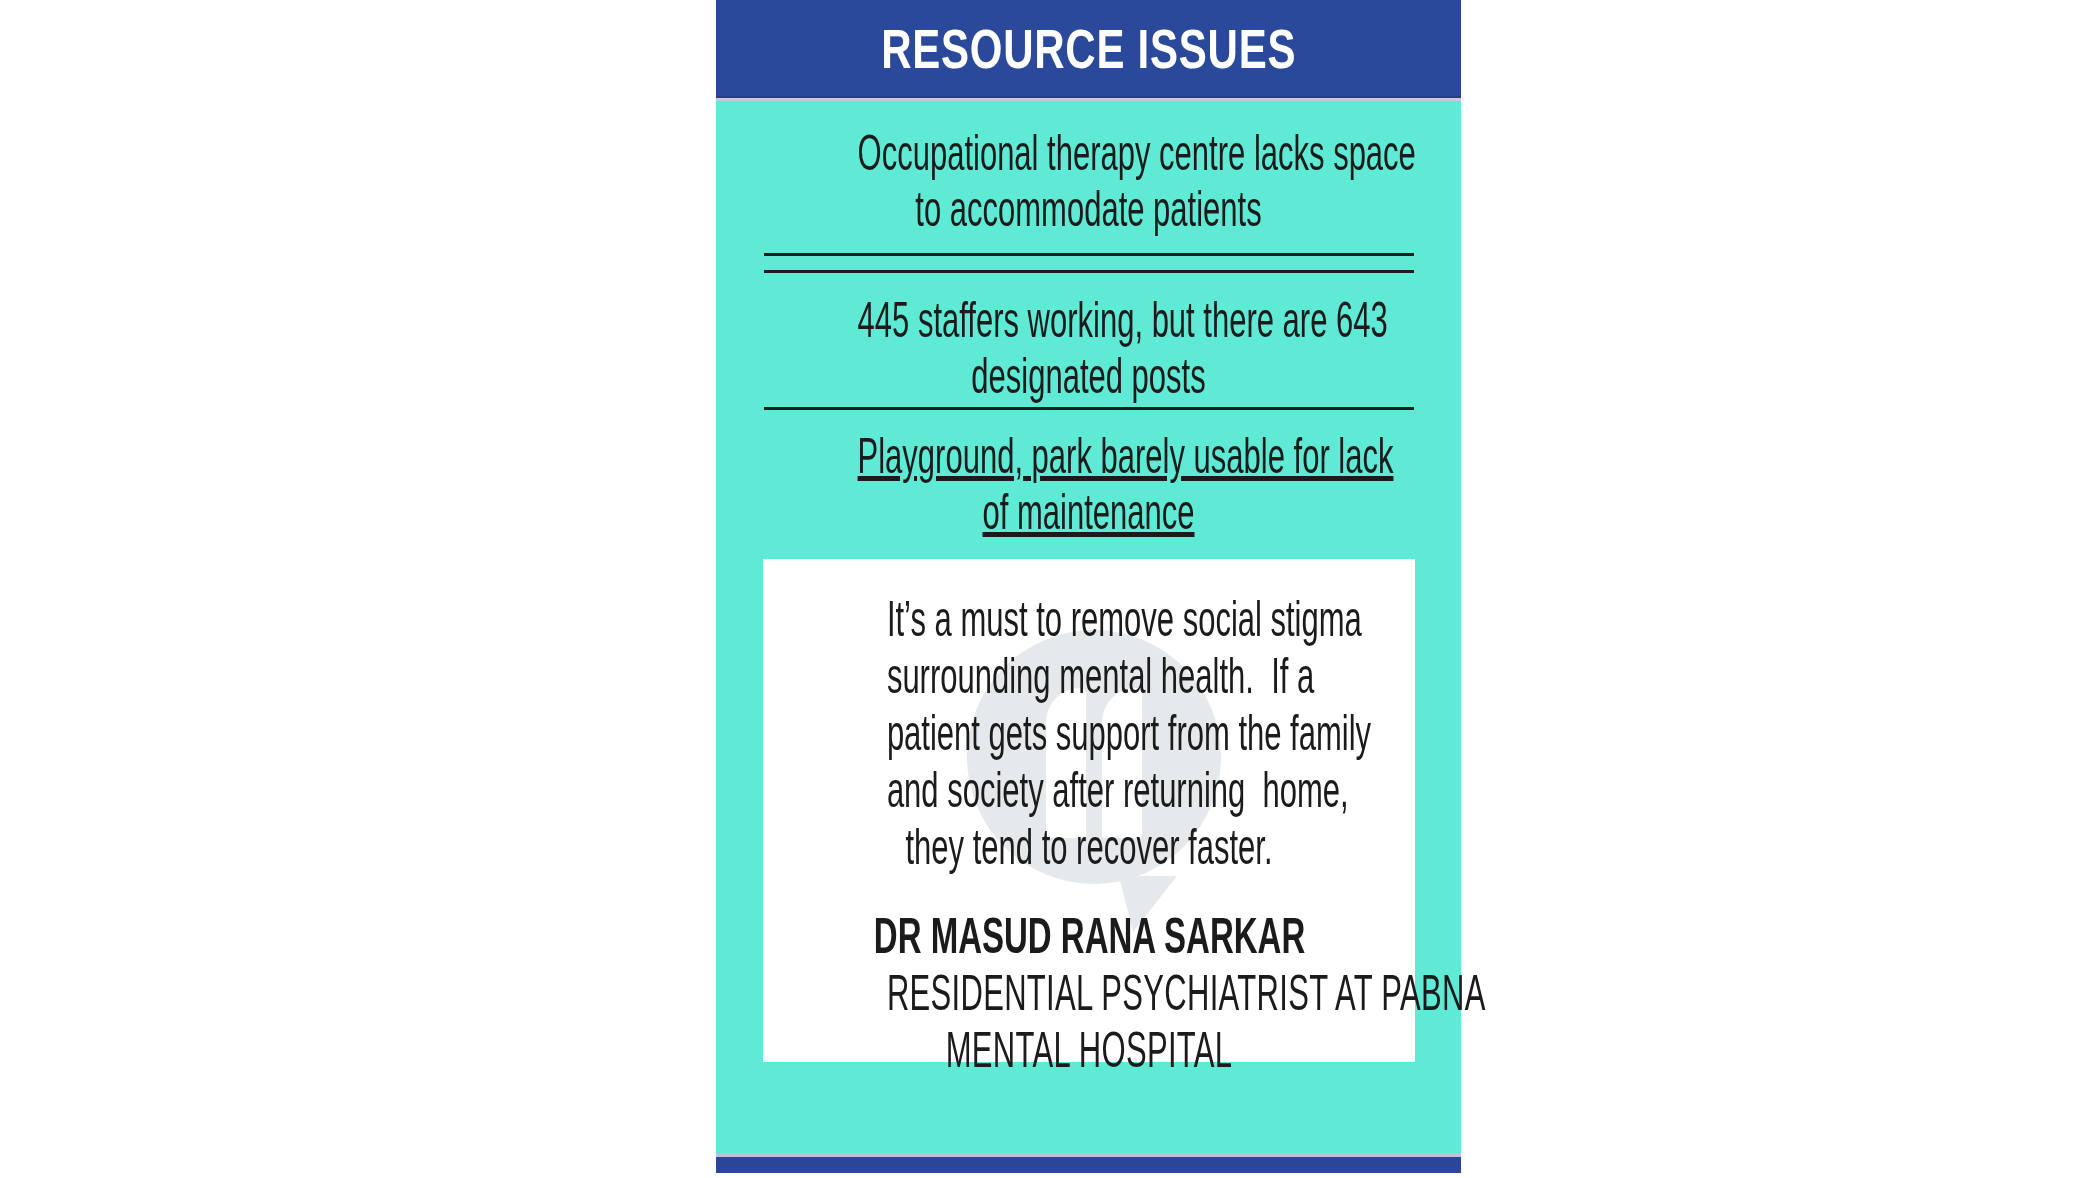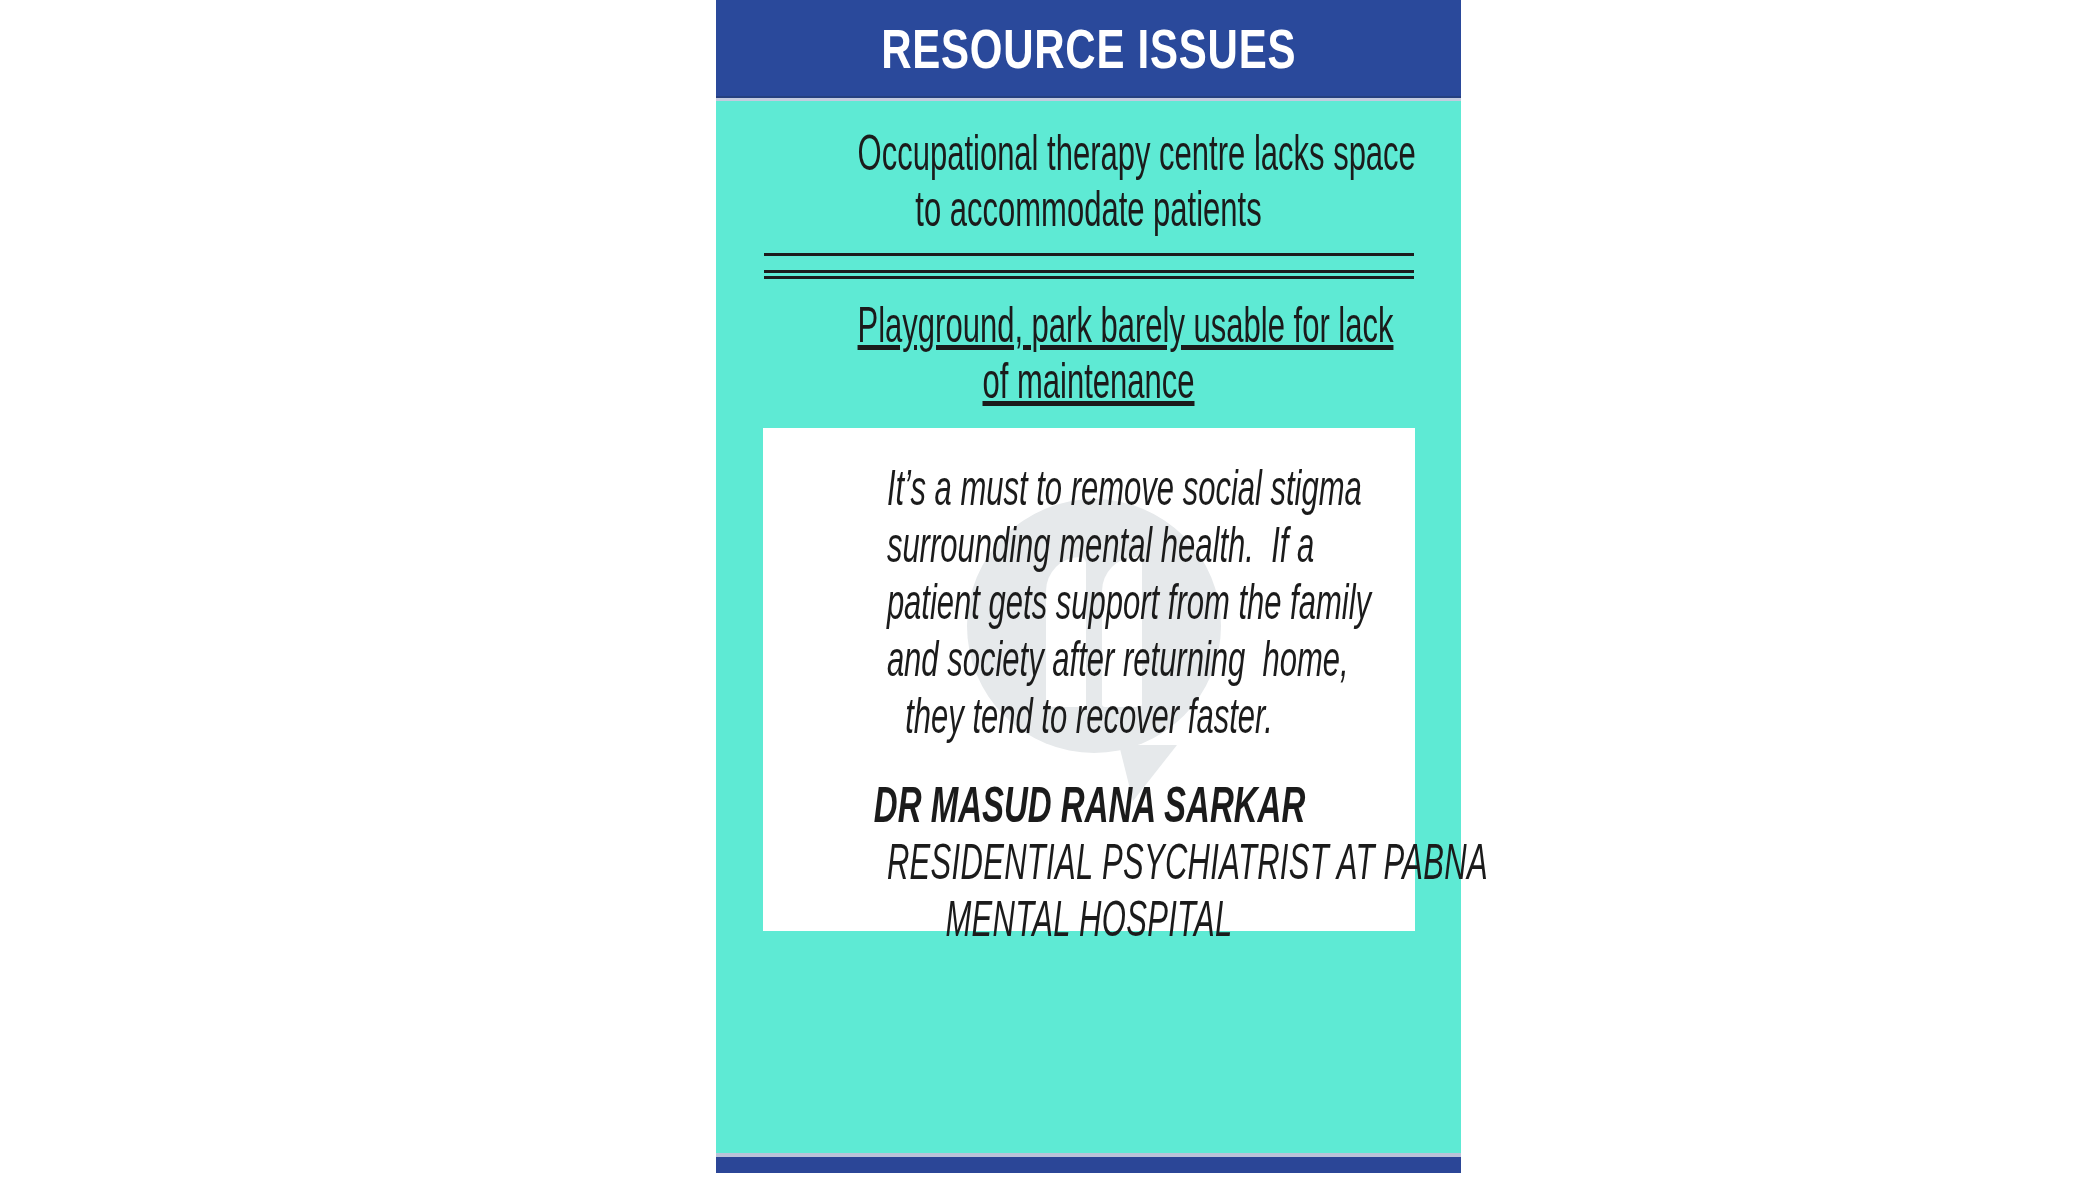--- a/index.html
+++ b/index.html
@@ -25,21 +25,21 @@
   .sep{height:3px;width:650px;margin:0 auto;background:#1c1c1c;}
   .sep1{margin-top:16px;}
   .it2{margin-top:10px;}
   .sep2{margin-top:14px;}
   .it3{margin-top:19px;}
   .sep3{margin-top:3px;}
   .it4{margin-top:18px;text-decoration:underline;}
 
   
   .quote-card{position:relative;width:652px;height:503px;margin:19px auto 0;
-              background:#ffffff;box-sizing:border-box;font-style:italic;}
+              background:#ffffff;box-sizing:border-box;}
   .quote-text{position:relative;z-index:1;padding-top:32px;}
   .quote-text .cline{font-size:50px;line-height:57px;}
   .attr-name{margin-top:32px;font-weight:bold;font-size:34px;line-height:44px;
              transform:scaleX(.66);}
   .attr-title{font-size:34px;line-height:45px;letter-spacing:.5px;}
 
   
   .wm{position:absolute;left:204px;top:71px;width:254px;height:254px;z-index:0;}
   .wm-circle{position:absolute;left:0;top:0;width:254px;height:254px;border-radius:50%;
              background:#e6e9eb;display:flex;align-items:center;justify-content:center;}
@@ -68,20 +68,24 @@
     <div class="issue it1">
       <span class="cline">Occupational therapy centre lacks space</span>
       <span class="cline">to accommodate patients</span>
     </div>
 
     <div class="sep sep1"></div>
 
 
     <div class="sep sep2"></div>
 
+    <div class="issue it3">
+      <span class="cline">445 staffers working, but there are 643</span>
+      <span class="cline">designated posts</span>
+    </div>
 
     <div class="sep sep3"></div>
 
     <div class="issue it4">
       <span class="cline">Playground, park barely usable for lack</span>
       <span class="cline">of maintenance</span>
     </div>
 
     <div class="quote-card">
 

